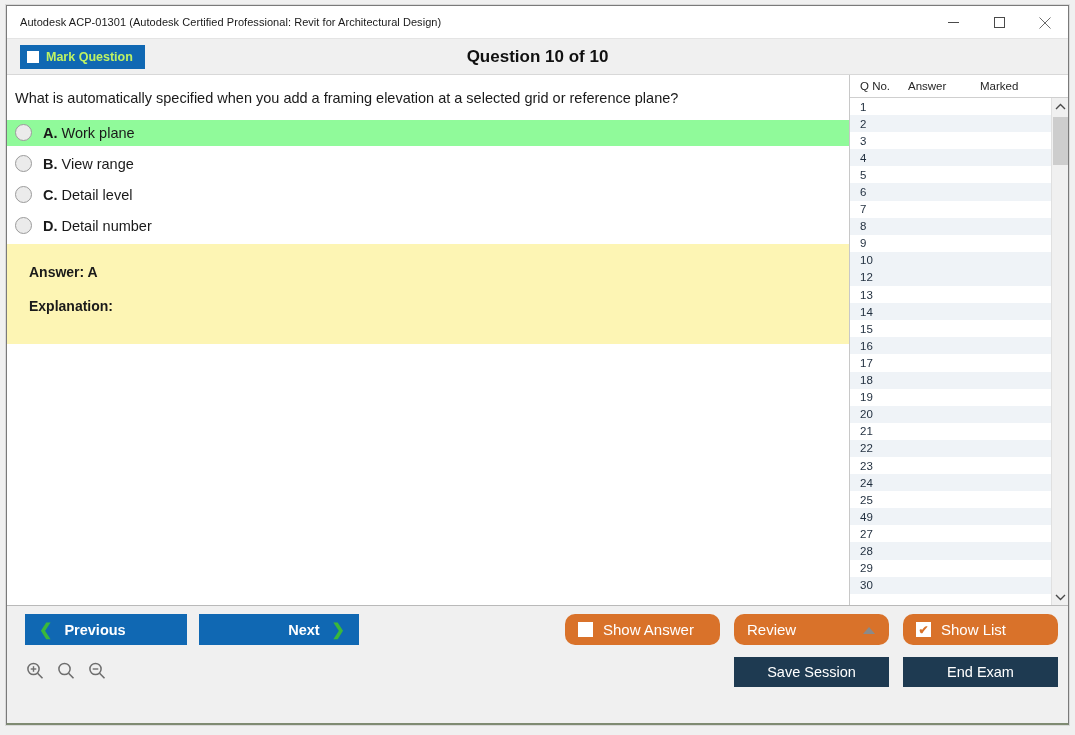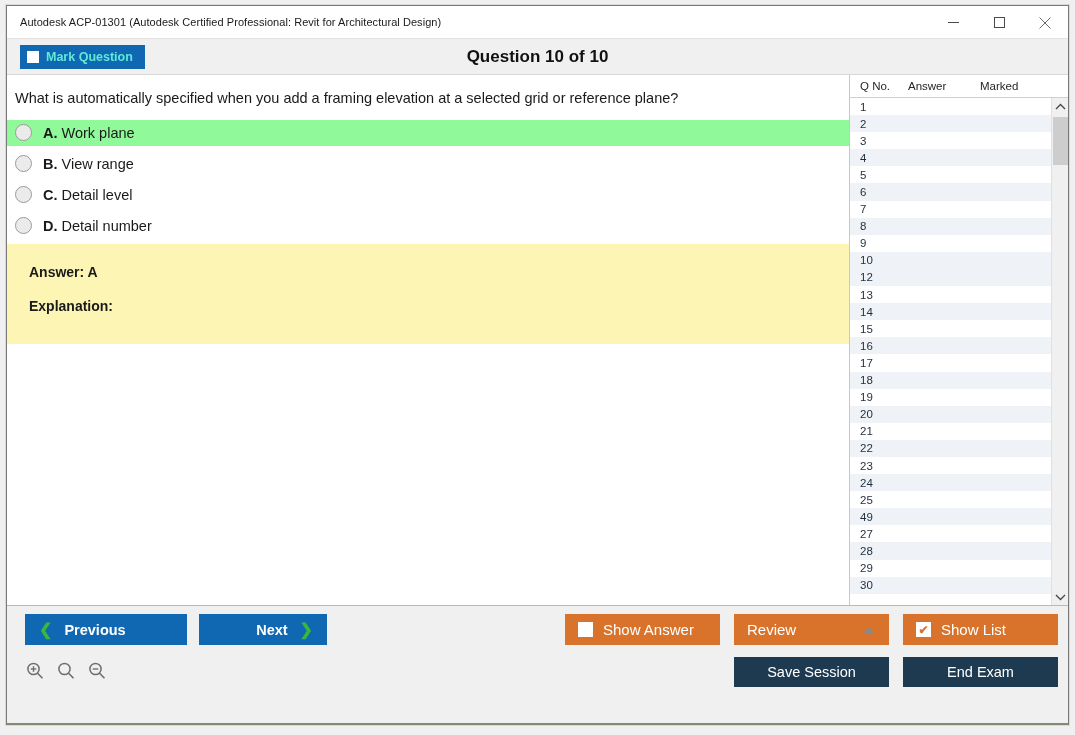--- a/index.html
+++ b/index.html
@@ -62,21 +62,21 @@
     position: relative;
     height: 35px;
     background: #f0f0f0;
     display: flex;
     align-items: center;
   }
   .mark-btn {
     margin-left: 13px;
     height: 24px;
     background: #1068b3;
-    color: #5eead4;
+    color: #bef264;
     font-size: 12.5px;
     font-weight: bold;
     display: flex;
     align-items: center;
     padding: 0 12px 0 7px;
     cursor: pointer;
     border: none;
     font-family: "Liberation Sans", sans-serif;
   }
   .mark-box {
@@ -236,27 +236,27 @@
     border: none;
     cursor: pointer;
     font-family: "Liberation Sans", sans-serif;
     color: #ffffff;
     display: flex;
     align-items: center;
     font-size: 14.5px;
     font-weight: bold;
   }
   .btn-blue { background: #1068b3; }
-  .btn-orange { background: #d9722a; font-weight: normal; font-size: 15px; }
+  .btn-orange { background: #d9722a; font-weight: normal; font-size: 15px; border-radius: 10px; }
   .btn-dark { background: #1e3a51; font-weight: normal; font-size: 14.5px;
               justify-content: center; }
 
   #prev-btn { left: 18px; top: 8px; width: 162px; height: 31px;
               padding-left: 14px; }
-  #next-btn { left: 192px; top: 8px; width: 128px; height: 31px;
+  #next-btn { left: 192px; top: 8px; width: 160px; height: 31px;
               justify-content: flex-end; padding-right: 14px; }
   .chev { color: #3ab83a; font-size: 16px; font-weight: bold; }
   #prev-btn .chev { margin-right: 12px; }
   #next-btn .chev { margin-left: 12px; }
 
   #show-answer-btn { left: 558px; top: 8px; width: 155px; height: 31px;
                      padding-left: 13px; }
   #review-btn { left: 727px; top: 8px; width: 155px; height: 31px;
                 padding-left: 13px; }
   #show-list-btn { left: 896px; top: 8px; width: 155px; height: 31px;

